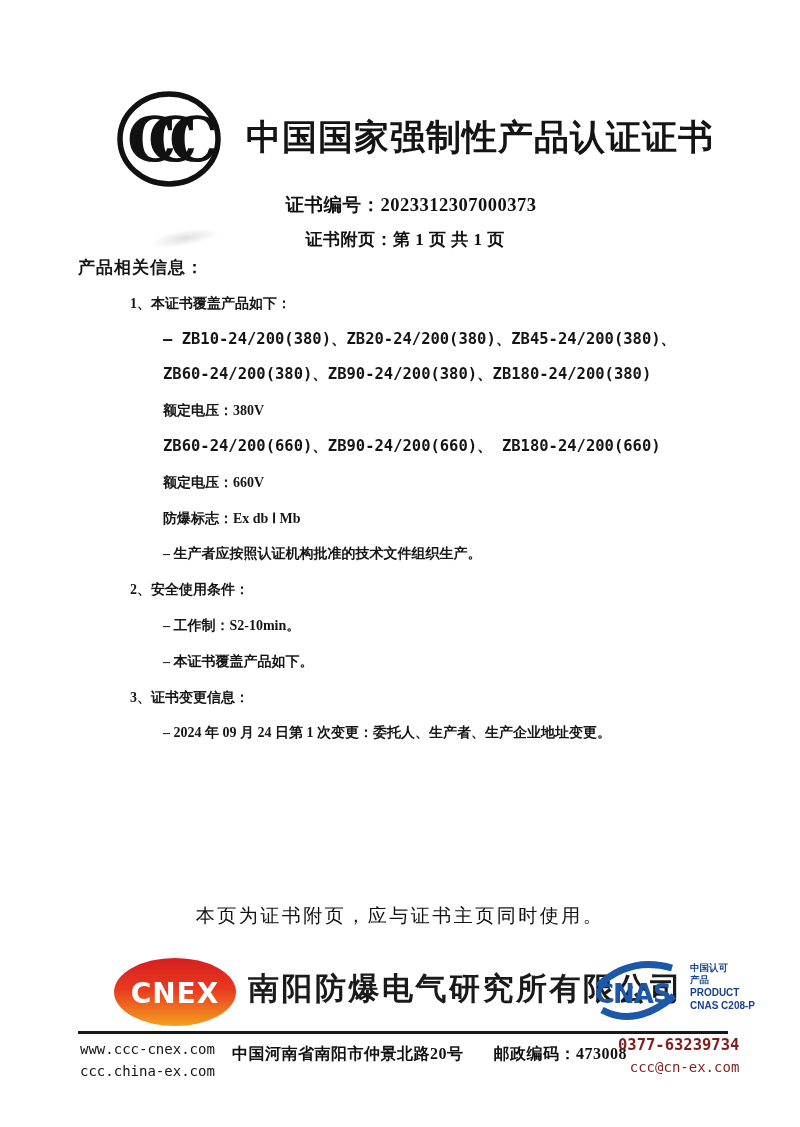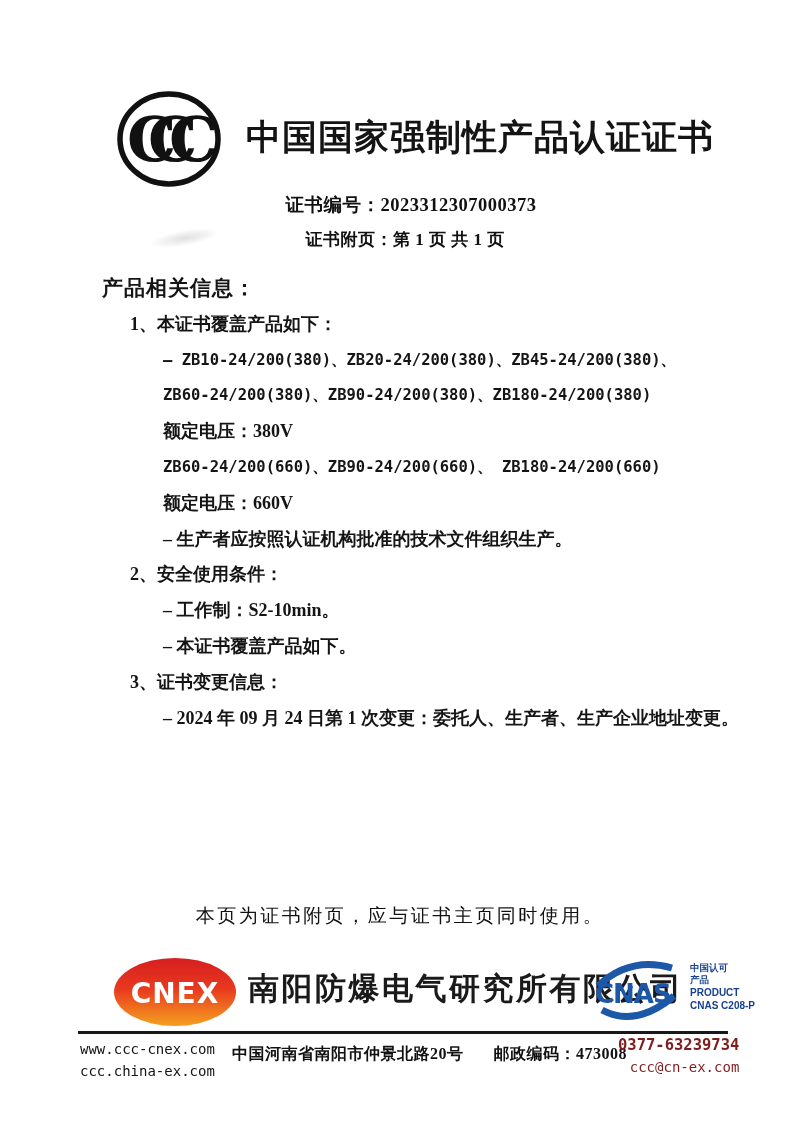--- a/index.html
+++ b/index.html
@@ -34,24 +34,24 @@
     font-weight: 700; font-size: 17px; letter-spacing: 0.5px;
   }
   .scan-smudge {
     position: absolute; left: 150px; top: 230px; width: 70px; height: 16px;
     background: radial-gradient(ellipse at center, rgba(80,80,80,0.18), rgba(0,0,0,0) 70%);
     transform: rotate(-10deg);
   }
   
   .content { position: absolute; left: 0; top: 250px; width: 100%; }
   .cline {
-    line-height: 35.8px; font-size: 18px; font-weight: 700;
+    line-height: 35.8px; font-size: 14px; font-weight: 700;
     white-space: pre; color: #151515;
   }
-  .section-title { padding-left: 102px; font-size: 21px; letter-spacing: 1px; margin-top: 21px; }
+  .section-title { padding-left: 78px; font-size: 17px; letter-spacing: 1px; }
   .ind1 { padding-left: 130px; }
   .ind2 { padding-left: 163px; }
   .mono { font-family: "DejaVu Sans Mono", monospace; font-size: 15.5px; }
   
   .note {
     position: absolute; top: 903px; left: 0; width: 100%;
     text-align: center; font-size: 19px; font-weight: 400; letter-spacing: 2.5px;
   }
   
   .cnex-logo { position: absolute; left: 112px; top: 956px; width: 126px; height: 72px; }
@@ -106,20 +106,21 @@
   <div class="scan-smudge"></div>
 
   <div class="content">
     <div class="cline section-title">产品相关信息：</div>
     <div class="cline ind1">1、本证书覆盖产品如下：</div>
     <div class="cline ind2 mono">– ZB10-24/200(380)、ZB20-24/200(380)、ZB45-24/200(380)、</div>
     <div class="cline ind2 mono">ZB60-24/200(380)、ZB90-24/200(380)、ZB180-24/200(380)</div>
     <div class="cline ind2">额定电压：380V</div>
     <div class="cline ind2 mono">ZB60-24/200(660)、ZB90-24/200(660)、 ZB180-24/200(660)</div>
     <div class="cline ind2">额定电压：660V</div>
+    <div class="cline ind2">防爆标志：Ex db Ⅰ Mb</div>
     <div class="cline ind2">– 生产者应按照认证机构批准的技术文件组织生产。</div>
     <div class="cline ind1">2、安全使用条件：</div>
     <div class="cline ind2">– 工作制：S2-10min。</div>
     <div class="cline ind2">– 本证书覆盖产品如下。</div>
     <div class="cline ind1">3、证书变更信息：</div>
     <div class="cline ind2">– 2024 年 09 月 24 日第 1 次变更：委托人、生产者、生产企业地址变更。</div>
   </div>
 
   <div class="note">本页为证书附页，应与证书主页同时使用。</div>
 

